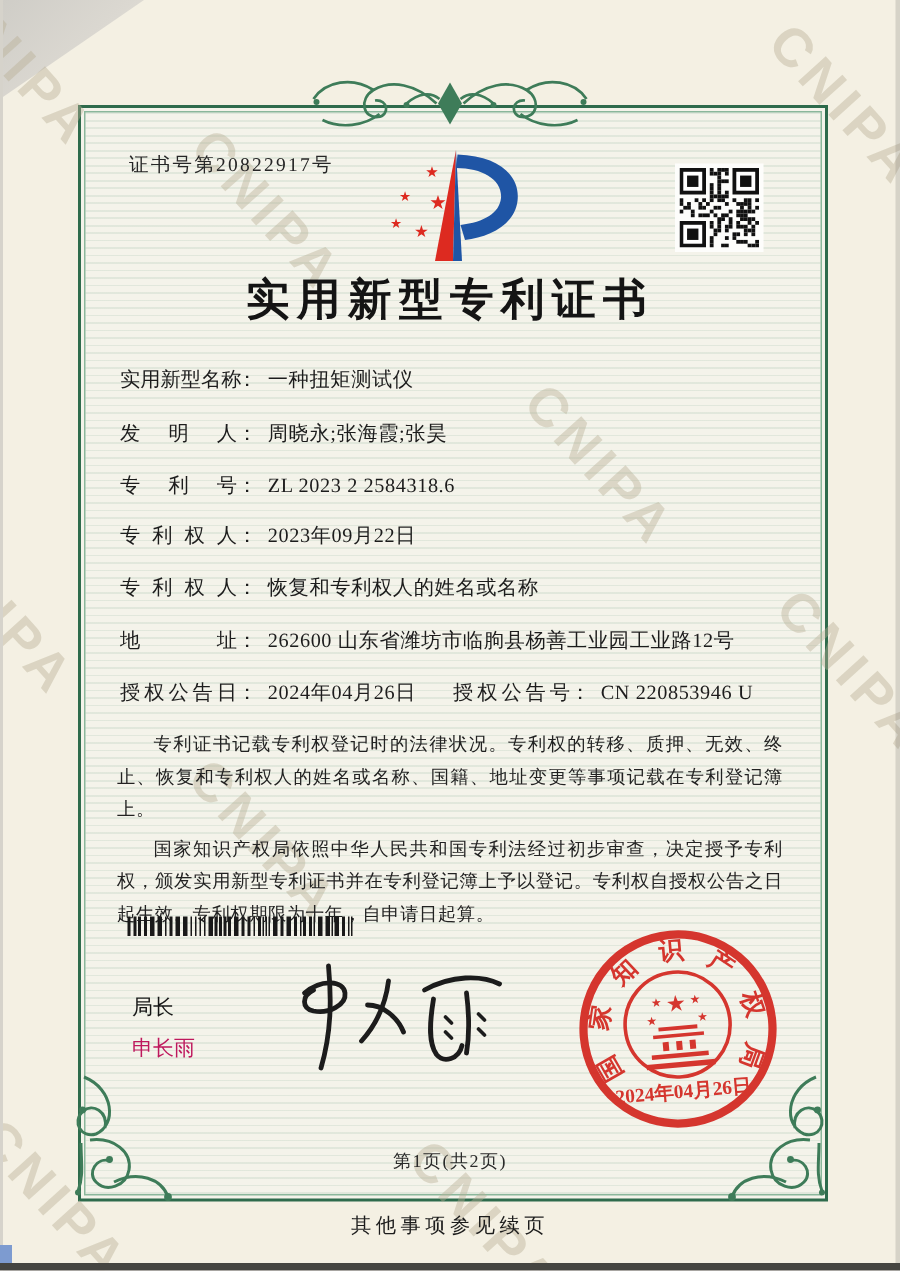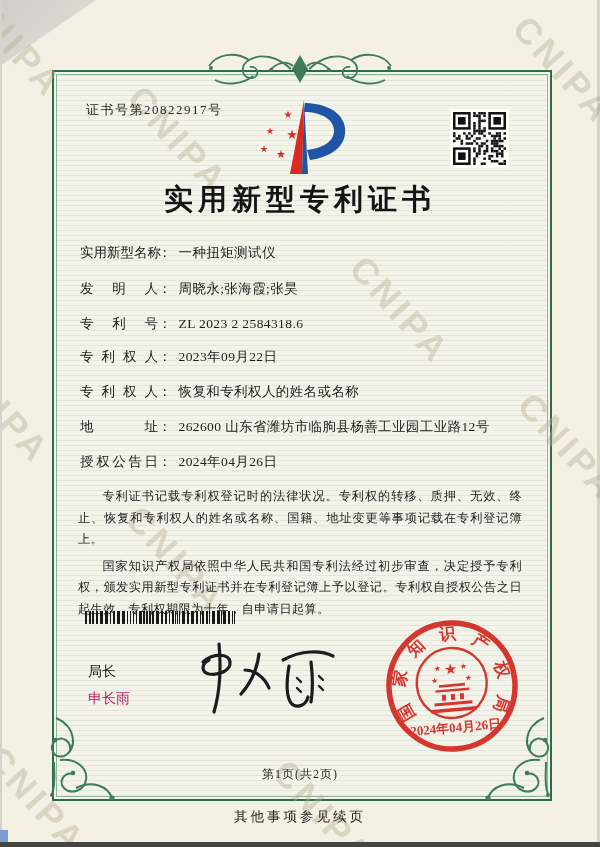--- a/index.html
+++ b/index.html
@@ -283,20 +283,23 @@
       <span class="flabel">专利权人</span><span class="fcolon">：</span><span class="fvalue">2023年09月22日</span>
     </div>
     <div class="frow" style="top:383px">
       <span class="flabel">专利权人</span><span class="fcolon">：</span><span class="fvalue">恢复和专利权人的姓名或名称</span>
     </div>
     <div class="frow" style="top:418px">
       <span class="flabel">地址</span><span class="fcolon">：</span><span class="fvalue">262600 山东省潍坊市临朐县杨善工业园工业路12号</span>
     </div>
     <div class="frow" style="top:453px">
       <span class="flabel">授权公告日</span><span class="fcolon">：</span><span class="fvalue">2024年04月26日</span>
+      <span class="grant2">
+        <span class="flabel">授权公告号</span><span class="fcolon">：</span><span class="fvalue">CN 220853946 U</span>
+      </span>
     </div>
 
     <div class="paras">
       <p>专利证书记载专利权登记时的法律状况。专利权的转移、质押、无效、终止、恢复和专利权人的姓名或名称、国籍、地址变更等事项记载在专利登记簿上。</p>
       <p>国家知识产权局依照中华人民共和国专利法经过初步审查，决定授予专利权，颁发实用新型专利证书并在专利登记簿上予以登记。专利权自授权公告之日起生效。专利权期限为十年，自申请日起算。</p>
     </div>
 
     <div class="barcode" id="barcode"><span style="width: 2px; margin-right: 2px;"></span><span style="width: 2px; margin-right: 1px;"></span><span style="width: 2px; margin-right: 2px;"></span><span style="width: 2px; margin-right: 2px;"></span><span style="width: 3px; margin-right: 2px;"></span><span style="width: 3px; margin-right: 2px;"></span><span style="width: 1px; margin-right: 2px;"></span><span style="width: 2px; margin-right: 2px;"></span><span style="width: 3px; margin-right: 2px;"></span><span style="width: 3px; margin-right: 2px;"></span><span style="width: 1px; margin-right: 2px;"></span><span style="width: 1px; margin-right: 2px;"></span><span style="width: 1px; margin-right: 2px;"></span><span style="width: 1px; margin-right: 2px;"></span><span style="width: 3px; margin-right: 1px;"></span><span style="width: 2px; margin-right: 1px;"></span><span style="width: 2px; margin-right: 1px;"></span><span style="width: 2px; margin-right: 1px;"></span><span style="width: 2px; margin-right: 2px;"></span><span style="width: 3px; margin-right: 2px;"></span><span style="width: 2px; margin-right: 2px;"></span><span style="width: 2px; margin-right: 2px;"></span><span style="width: 1px; margin-right: 2px;"></span><span style="width: 2px; margin-right: 1px;"></span><span style="width: 1px; margin-right: 1px;"></span><span style="width: 1px; margin-right: 1px;"></span><span style="width: 1px; margin-right: 2px;"></span><span style="width: 3px; margin-right: 2px;"></span><span style="width: 2px; margin-right: 2px;"></span><span style="width: 3px; margin-right: 2px;"></span><span style="width: 2px; margin-right: 2px;"></span><span style="width: 1px; margin-right: 1px;"></span><span style="width: 2px; margin-right: 2px;"></span><span style="width: 2px; margin-right: 1px;"></span><span style="width: 1px; margin-right: 2px;"></span><span style="width: 3px; margin-right: 2px;"></span><span style="width: 3px; margin-right: 1px;"></span><span style="width: 1px; margin-right: 1px;"></span><span style="width: 3px; margin-right: 2px;"></span><span style="width: 2px; margin-right: 2px;"></span><span style="width: 1px; margin-right: 1px;"></span><span style="width: 1px; margin-right: 2px;"></span></div>
 
     <div class="signer-title">局长</div>

